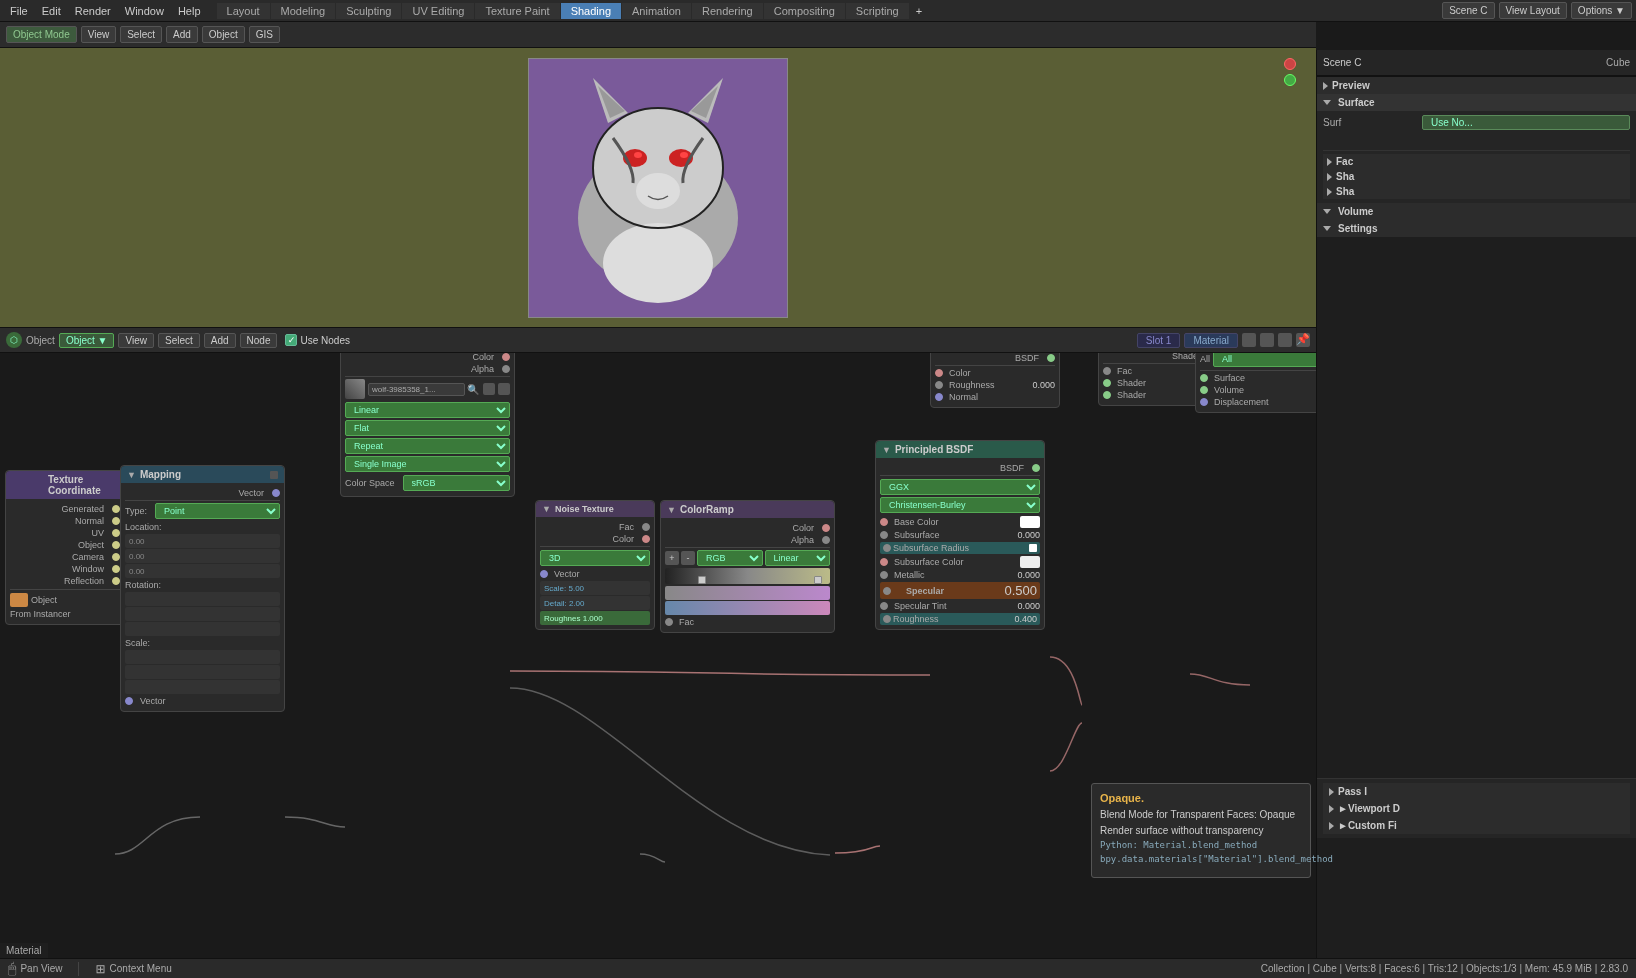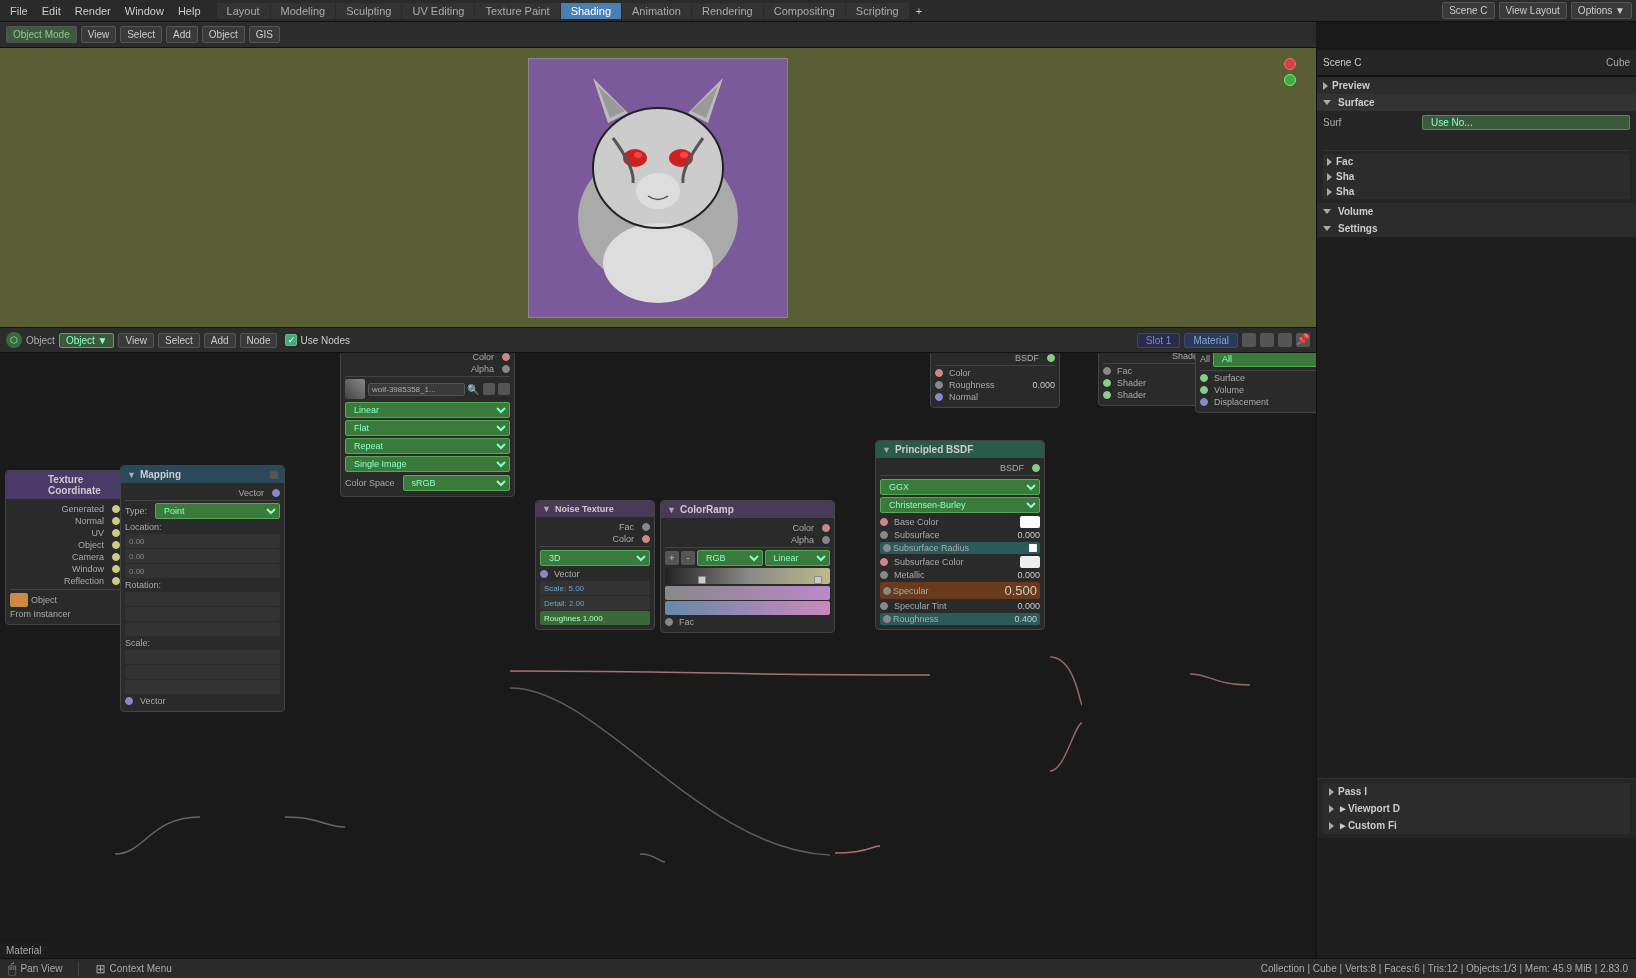--- a/index.html
+++ b/index.html
@@ -520,21 +520,21 @@
         <div style="width:20px; height:12px; background:#eee; border-radius:2px;"></div>
       </div>
       <div class="node-row">
         <div class="socket gray-s"></div>
         <span style="font-size:9px; color:#aaa; margin-left:2px; flex:1;">Metallic</span>
         <span style="font-size:9px; color:#ccc;">0.000</span>
       </div>
       <div style="background:#6a3a1a; border-radius:2px; padding:1px 3px; margin:1px 0;">
         <div style="display:flex; align-items:center;">
           <div class="socket gray-s"></div>
-          <span style="font-size:9px; color:#aaa; margin-left:2px; flex:1;">Specular</span>
+          <span style="font-size:9px; color:#aaa; margin-left:15px; flex:1;font-weight:bold;">Specular</span>
           <span style="font-size:13px; color:#ccc;">0.500</span>
         </div>
       </div>
       <div class="node-row">
         <div class="socket gray-s"></div>
         <span style="font-size:9px; color:#aaa; margin-left:2px; flex:1;">Specular Tint</span>
         <span style="font-size:9px; color:#ccc;">0.000</span>
       </div>
       <div style="background:#2a5a5a; border-radius:2px; padding:1px 3px; margin:1px 0;">
         <div style="display:flex; align-items:center;">
@@ -595,20 +595,27 @@
     <span class="triangle"></span>
     <span>Volume</span>
   </div>
 
   <div class="section-header-mat">
     <span class="triangle"></span>
     <span>Settings</span>
   </div>
 
 
+  <div id="tooltip">
+    <h4>Opaque.</h4>
+    <p>Blend Mode for Transparent Faces: Opaque</p>
+    <p>Render surface without transparency</p>
+    <p class="code">Python: Material.blend_method</p>
+    <p class="code">bpy.data.materials["Material"].blend_method</p>
+  </div>
 
   <div style="position:absolute; bottom:120px; left:0; right:0; padding:4px 6px; background:#252525; border-top:1px solid #333;">
     <div class="section-header-mat">
       <span class="triangle-right"></span>
       <span>Pass I</span>
     </div>
     <div class="section-header-mat">
       <span class="triangle-right"></span>
       <span>►Viewport D</span>
     </div>

